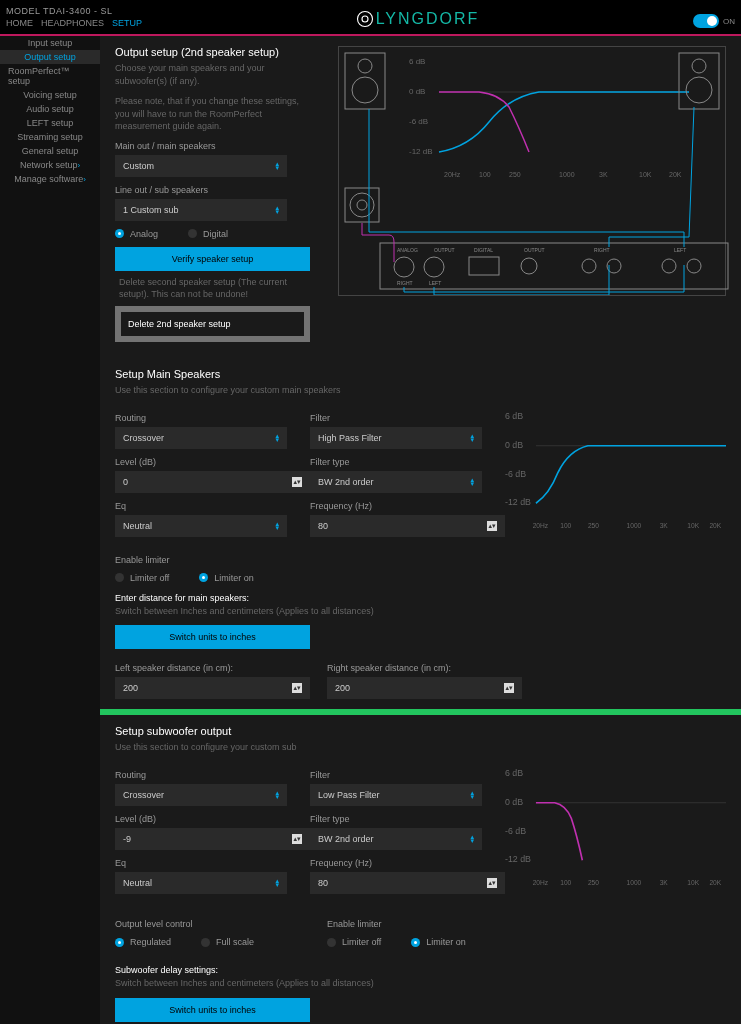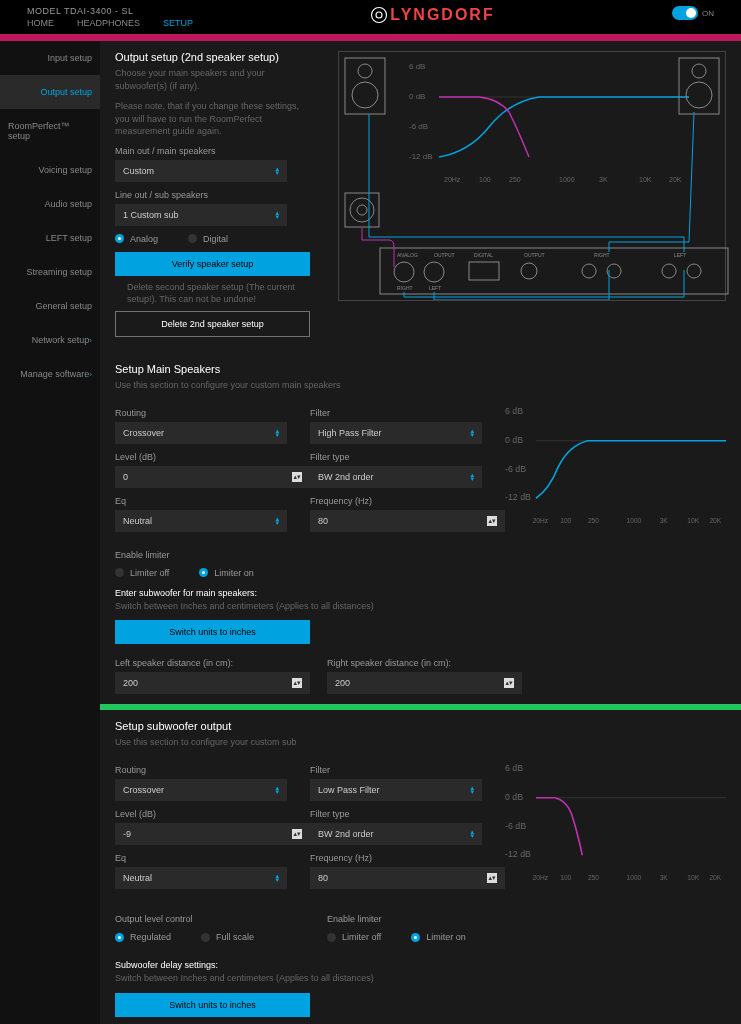--- a/index.html
+++ b/index.html
@@ -1,59 +1,59 @@
 <!DOCTYPE html>
 <html><head>
 <meta charset="utf-8">
 <style>
 *{box-sizing:border-box;margin:0;padding:0;font-family:-apple-system,BlinkMacSystemFont,"Segoe UI",Arial,sans-serif}
 body{background:#0a0a0a;color:#ccc;font-size:10px;width:741px}
-.header{display:flex;align-items:flex-start;justify-content:space-between;padding:6px 27px;background:#000;border-bottom:7px solid #be185d}
+.header{display:flex;align-items:flex-end;justify-content:space-between;padding:6px 6px;background:#000;border-bottom:2px solid #be185d}
 .header-left{display:flex;flex-direction:column;gap:2px}
 .model{color:#999;font-size:9px;letter-spacing:0.5px}
-.nav{display:flex;gap:23px;font-size:9px}
+.nav{display:flex;gap:8px;font-size:9px}
 .nav-item{color:#888}
 .nav-item.active{color:#00a3e0}
-.logo{color:#ef4444;font-size:16px;letter-spacing:2px;font-weight:700;display:flex;align-items:center;gap:2px}
+.logo{color:#14b8a6;font-size:16px;letter-spacing:2px;font-weight:400;display:flex;align-items:center;gap:2px}
 .logo svg{width:18px;height:18px}
 .toggle{display:flex;align-items:center;gap:4px;font-size:8px;color:#888}
 .toggle-track{width:26px;height:14px;background:#00a3e0;border-radius:7px;position:relative}
 .toggle-thumb{width:10px;height:10px;background:#fff;border-radius:50%;position:absolute;right:2px;top:2px}
 .container{display:flex}
 .sidebar{width:100px;background:#111;min-height:990px}
-.side-item{padding:12px 8px;font-size:9px;color:#888;cursor:pointer;display:flex;justify-content:flex-end;align-items:center}
+.side-item{padding:2px 8px;font-size:9px;color:#888;cursor:pointer;display:flex;justify-content:center;align-items:center}
 .side-item.active{background:#2a2a2a;color:#00a3e0}
 .side-item .chev{color:#00a3e0;font-size:8px}
 .main{flex:1;padding:0;background:#1a1a1a}
 .section{padding:10px 15px;border-bottom:6px solid #22c55e}
 .section-title{color:#fff;font-size:11px;margin-bottom:4px}
 .section-desc{color:#666;font-size:9px;margin-bottom:8px;line-height:1.4}
 .note{color:#666;font-size:9px;margin:6px 0;line-height:1.4}
 .field-label{color:#999;font-size:9px;margin-bottom:4px;margin-top:8px}
 .select{background:#2a2a2a;border:none;color:#ccc;padding:6px 8px;font-size:9px;width:172px;display:flex;justify-content:space-between;align-items:center;cursor:pointer}
 .select .chev{color:#00a3e0;display:flex;flex-direction:column;line-height:0.5;font-size:7px}
 .input{background:#2a2a2a;border:none;color:#ccc;padding:6px 8px;font-size:9px;width:195px;display:flex;justify-content:space-between;align-items:center}
 .input .ctrl{background:#ddd;color:#333;width:10px;height:10px;font-size:7px;display:flex;align-items:center;justify-content:center;flex-direction:column;line-height:0.5}
 .radio-row{display:flex;gap:30px;margin:8px 0}
 .radio{display:flex;align-items:center;gap:6px;font-size:9px;color:#999;cursor:pointer}
 .radio-dot{width:9px;height:9px;border-radius:50%;background:#333;display:flex;align-items:center;justify-content:center}
 .radio-dot.on{background:#00a3e0}
 .radio-dot.on::after{content:'';width:3px;height:3px;background:#fff;border-radius:50%}
 .btn{background:#00a3e0;color:#000;border:none;padding:7px;font-size:9px;cursor:pointer;text-align:center;width:195px;margin:6px 0}
-.btn-outline{background:transparent;border:1px solid #737373;color:#fff;padding:7px;font-size:9px;cursor:pointer;text-align:center;width:195px;margin:6px 0}
+.btn-outline{background:transparent;border:6px solid #737373;color:#fff;padding:7px;font-size:9px;cursor:pointer;text-align:left;width:195px;margin:6px 0}
 .two-col{display:flex;gap:17px}
 .col{flex:0 0 195px}
 .three-col{display:flex;}
 .three-col .col{flex:0 0 195px}
 .chart-col{flex:1;position:relative;min-height:120px}
 .chart{width:100%;height:100%}
 .diagram{border:1px solid #444;height:250px;position:relative;background:#1a1a1a;flex:1}
 .top-section{display:flex;gap:28px;padding:10px 15px}
 .top-left{flex:0 0 195px}
-.delete-text{color:#666;font-size:9px;margin:6px 12px;line-height:1.3}
+.delete-text{color:#666;font-size:9px;margin:6px 4px;line-height:1.3}
 .white-label{color:#fff;font-size:9px;margin-top:10px;margin-bottom:2px}
 </style>
 </head>
 <body>
 
 <div class="header">
   <div class="header-left">
     <div class="model">MODEL TDAI-3400 - SL</div>
     <div class="nav">
       <span class="nav-item">HOME</span>
@@ -268,21 +268,21 @@
       <div class="radio-row">
         <div class="radio">
             <div class="radio-dot"></div>
             <span>Limiter off</span>
           </div>
         <div class="radio">
             <div class="radio-dot on"></div>
             <span>Limiter on</span>
           </div>
       </div>
-      <div class="white-label">Enter subwoofer for main speakers:</div>
+      <div class="white-label">Enter distance for main speakers:</div>
       <div class="section-desc">Switch between Inches and centimeters (Applies to all distances)</div>
       <div class="btn">Switch units to inches</div>
       <div class="two-col">
         <div class="col">
           <div class="field-label">Left speaker distance (in cm):</div>
           <div class="input">
               <span>200</span>
               <span class="ctrl">▴▾</span>
             </div>
         </div>

